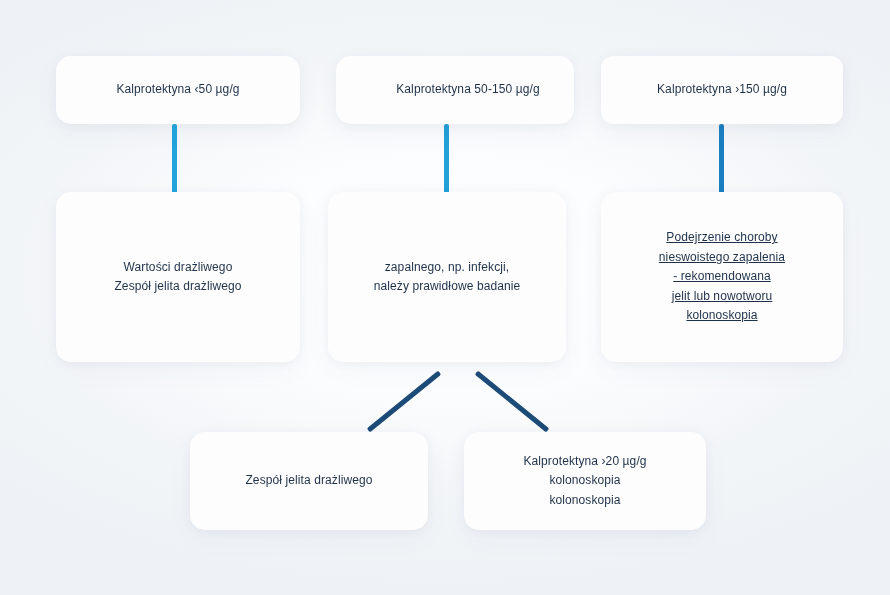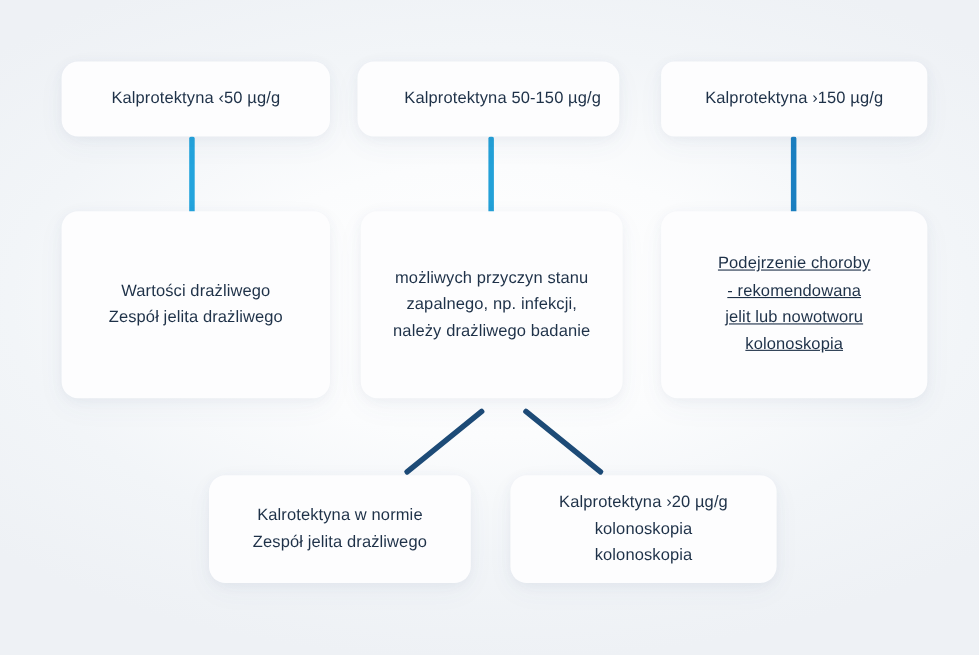--- a/index.html
+++ b/index.html
@@ -27,34 +27,34 @@
     position:absolute;
     background:#fdfdfe;
     border-radius:15px;
     box-shadow:0 2px 10px rgba(70,95,130,0.055),
                0 8px 26px rgba(70,95,130,0.045);
     display:flex;
     align-items:center;
     justify-content:center;
     text-align:center;
     color:#1e3148;
-    font-size:15px;
+    font-size:12px;
     line-height:1.62;
     letter-spacing:0.1px;
     padding:8px 14px;
     z-index:3;
   }
 
   .card .txt { width:100%; }
   .card .txt span { display:block; }
 
   
   .r1 { top:56px; height:68px; }
   .c1 { left:56px;  width:244px; }
-  .c2 { left:325px; width:238px;padding-left:40px; }
+  .c2 { left:336px; width:238px;padding-left:40px; }
   .c3 { left:601px; width:242px;border-radius:12px; }
 
   
   .r2 { top:192px; }
   .b1 { left:56px;  width:244px; height:170px; }
   .b2 { left:328px; width:238px; height:170px; }
   .b3 { left:601px; width:242px; height:170px;text-decoration:underline; }
 
   
   .r3 { top:432px; height:98px; }
@@ -121,38 +121,37 @@
 
   <div class="card r2 b1">
     <div class="txt">
       <span>Wartości drażliwego</span>
       <span>Zespół jelita drażliwego</span>
     </div>
   </div>
 
   <div class="card r2 b2">
     <div class="txt">
-      <span>możliwych przyczyn stanu</span>
       <span>zapalnego, np. infekcji,</span>
-      <span>należy drażliwego badanie</span>
+      <span>należy prawidłowe badanie</span>
     </div>
   </div>
 
   <div class="card r2 b3">
     <div class="txt">
       <span>Podejrzenie choroby</span>
+      <span>nieswoistego zapalenia</span>
       <span>- rekomendowana</span>
       <span>jelit lub nowotworu</span>
       <span>kolonoskopia</span>
     </div>
   </div>
 
   <div class="card r3 d1">
     <div class="txt">
-      <span>Kalrotektyna w normie</span>
       <span>Zespół jelita drażliwego</span>
     </div>
   </div>
 
   <div class="card r3 d2">
     <div class="txt">
       <span>Kalprotektyna ›20 µg/g</span>
       <span>kolonoskopia</span>
       <span>kolonoskopia</span>
     </div>

